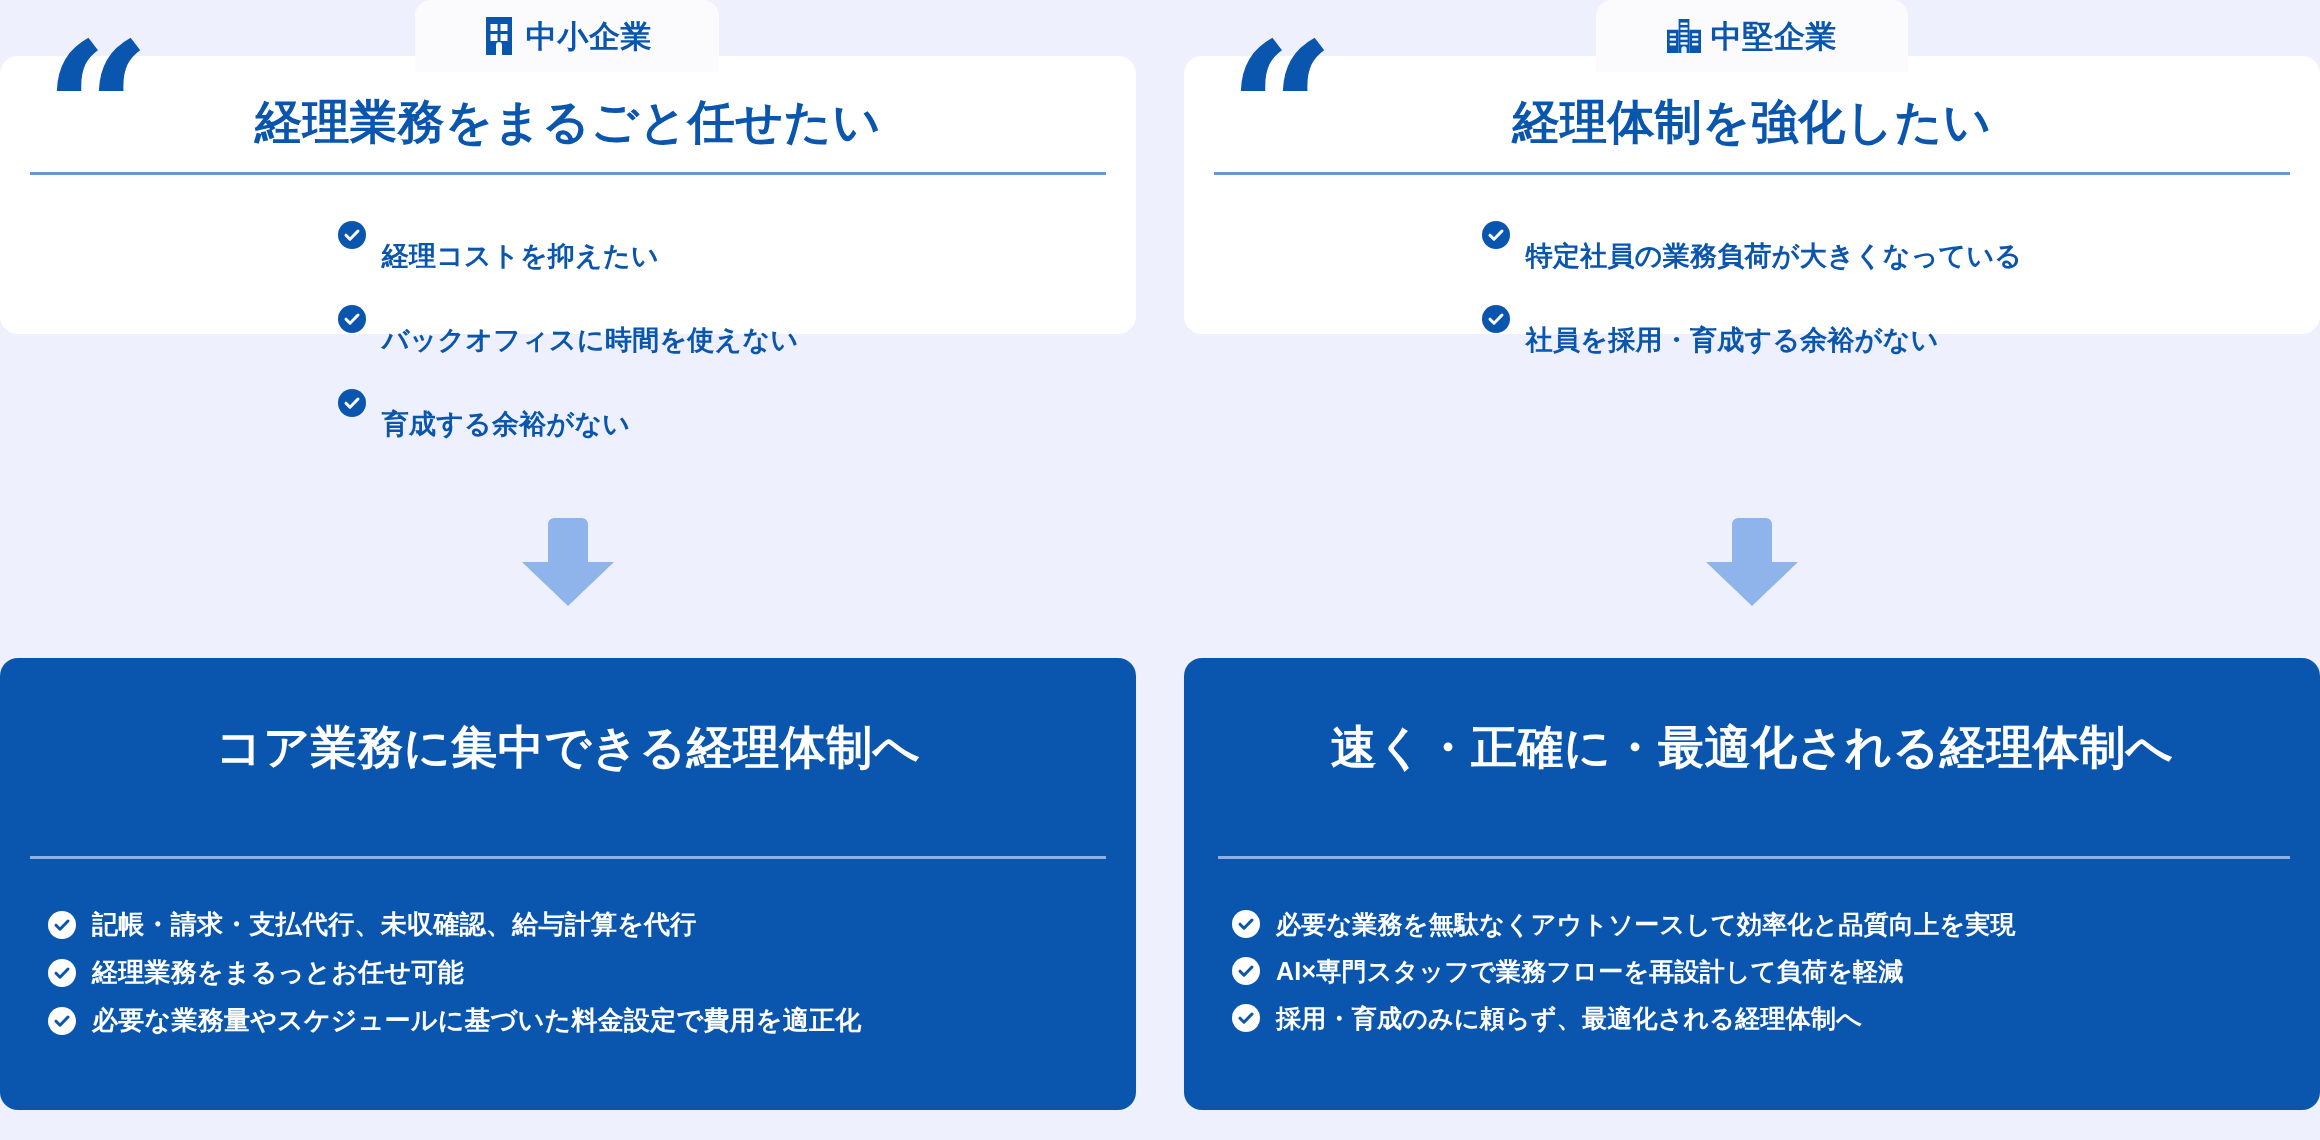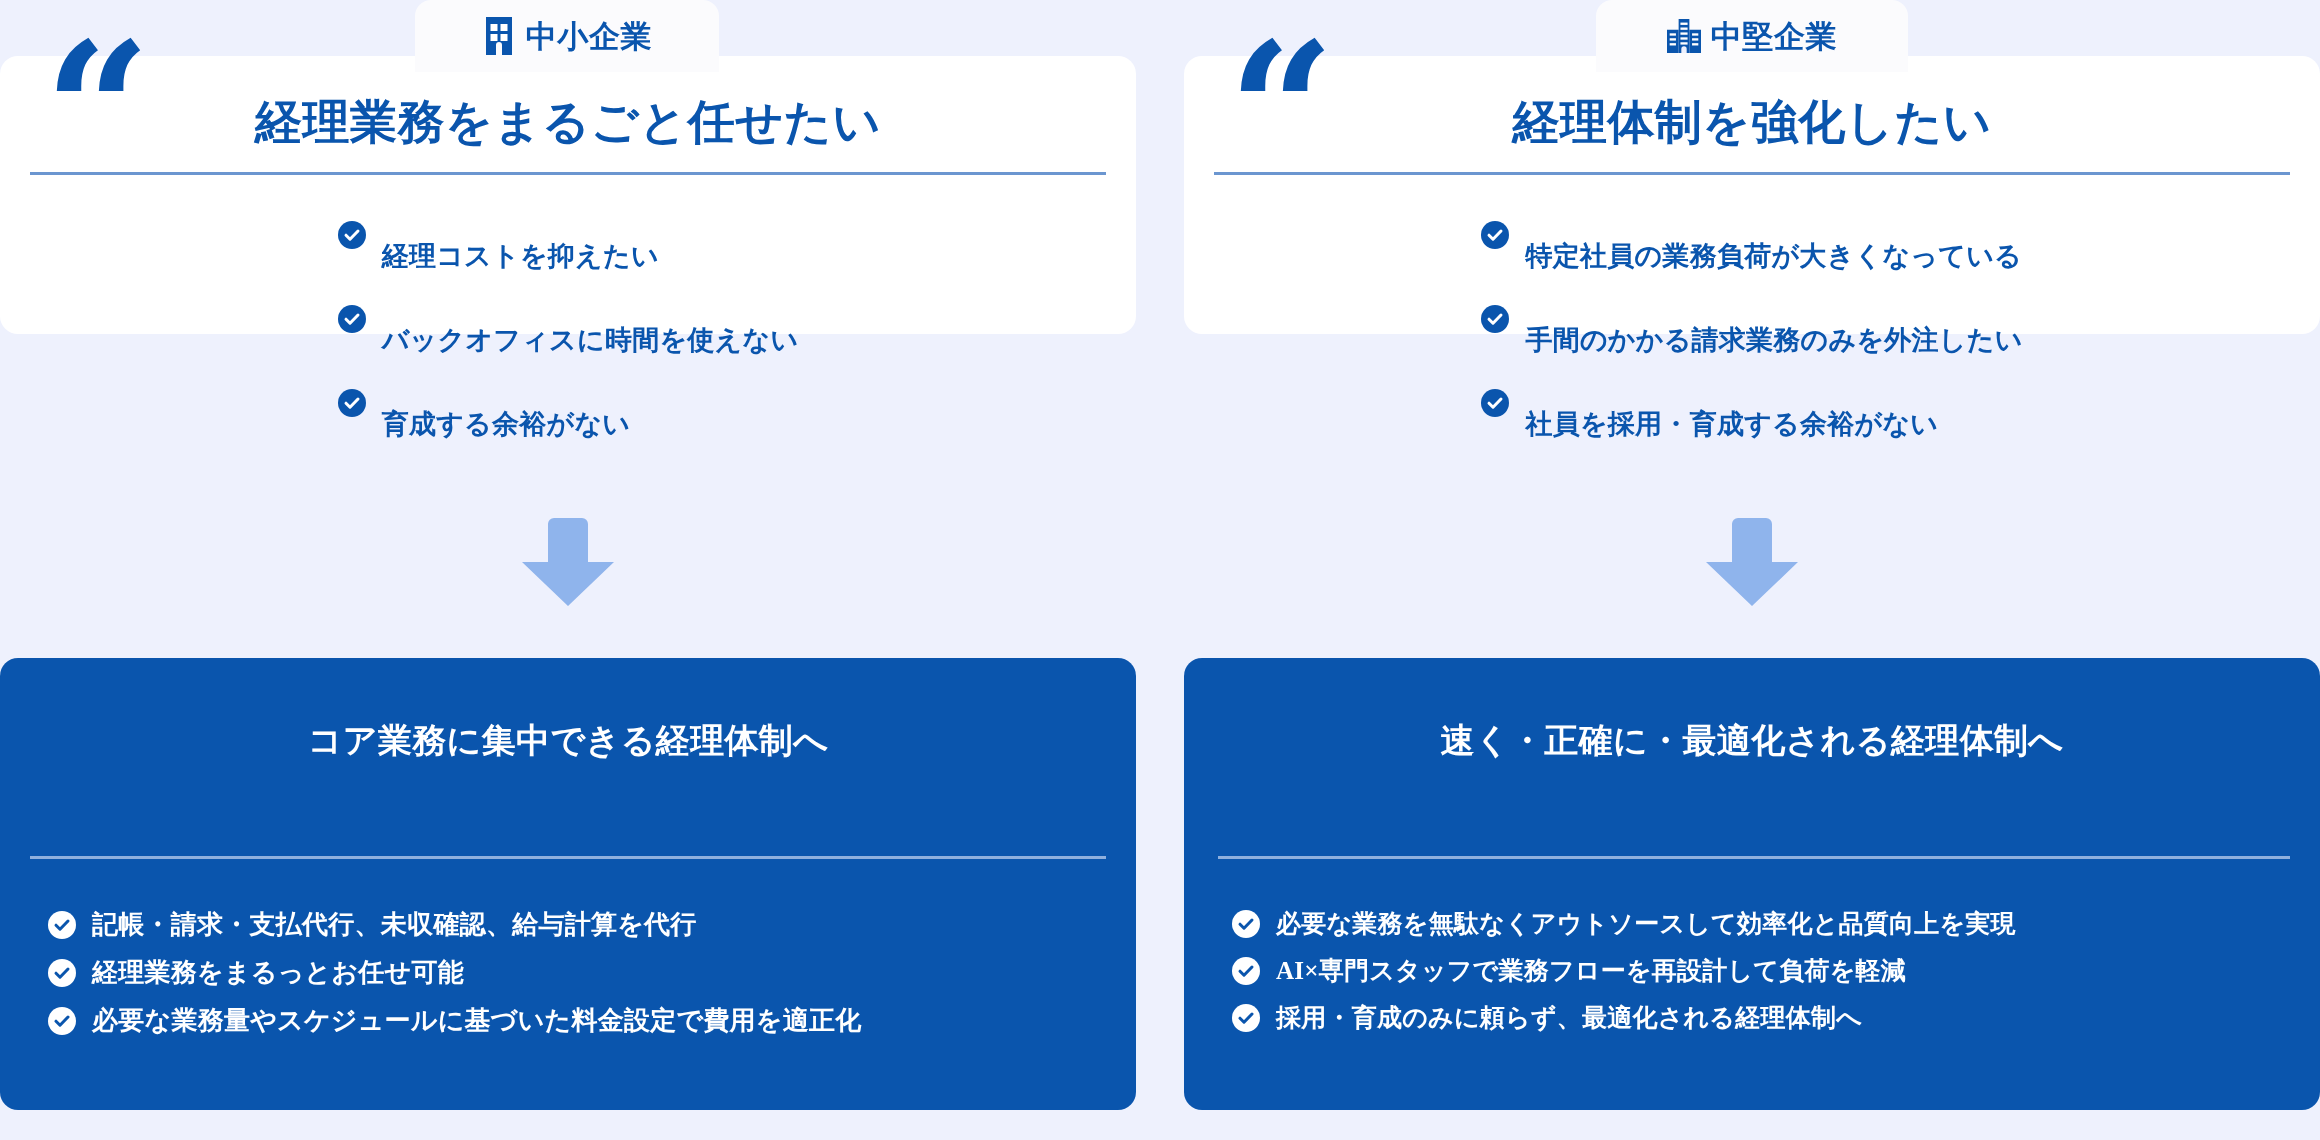--- a/index.html
+++ b/index.html
@@ -176,21 +176,21 @@
     box-sizing: border-box;
     z-index: 2;
   }
 
   .card-blue .card-title {
     position: absolute;
     top: 62px;
     left: 0;
     width: 100%;
     text-align: center;
-    font-size: 34px;
+    font-size: 46px;
     font-weight: 700;
     color: #ffffff;
     letter-spacing: 0.01em;
     line-height: 1.2;
   }
 
   .card-blue .divider {
     position: absolute;
     top: 198px;
     left: 30px;
@@ -210,21 +210,20 @@
   }
   .column.right .card-blue .bullets { left: 48px; }
 
   .card-blue .bullet-text {
     font-size: 26px;
     font-weight: 700;
     color: #ffffff;
     letter-spacing: 0.01em;
     line-height: 1.15;
     white-space: nowrap;
-    font-family: Liberation Serif, serif;
   }
   .column.right .card-blue .bullet-text { font-size: 25px; }
 </style>
 </head>
 <body>
 
 <div class="stage">
 
   <div class="column left">
 
@@ -339,27 +338,20 @@
               <circle cx="14" cy="14" r="14" fill="#0a55ad"></circle>
               <path d="M8 14.2l4 4 8-8.2" stroke="#ffffff" stroke-width="3" fill="none" stroke-linecap="round" stroke-linejoin="round"></path>
             </svg>
             <span class="bullet-text">特定社員の業務負荷が大きくなっている</span>
           </div>
           <div class="bullet">
             <svg class="bullet-icon" viewBox="0 0 28 28" aria-hidden="true">
               <circle cx="14" cy="14" r="14" fill="#0a55ad"></circle>
               <path d="M8 14.2l4 4 8-8.2" stroke="#ffffff" stroke-width="3" fill="none" stroke-linecap="round" stroke-linejoin="round"></path>
             </svg>
-            <span class="bullet-text">手間のかかる請求業務のみを外注したい</span>
-          </div>
-          <div class="bullet">
-            <svg class="bullet-icon" viewBox="0 0 28 28" aria-hidden="true">
-              <circle cx="14" cy="14" r="14" fill="#0a55ad"></circle>
-              <path d="M8 14.2l4 4 8-8.2" stroke="#ffffff" stroke-width="3" fill="none" stroke-linecap="round" stroke-linejoin="round"></path>
-            </svg>
             <span class="bullet-text">社員を採用・育成する余裕がない</span>
           </div>
         </div>
       </div>
     </div>
 
     <div class="arrow">
       <svg width="92" height="88" viewBox="0 0 92 88" aria-hidden="true">
         <path fill="#8fb4ec" d="M32 0h28a6 6 0 0 1 6 6v38h26L46 88 0 44h26V6a6 6 0 0 1 6-6z"></path>
       </svg>

